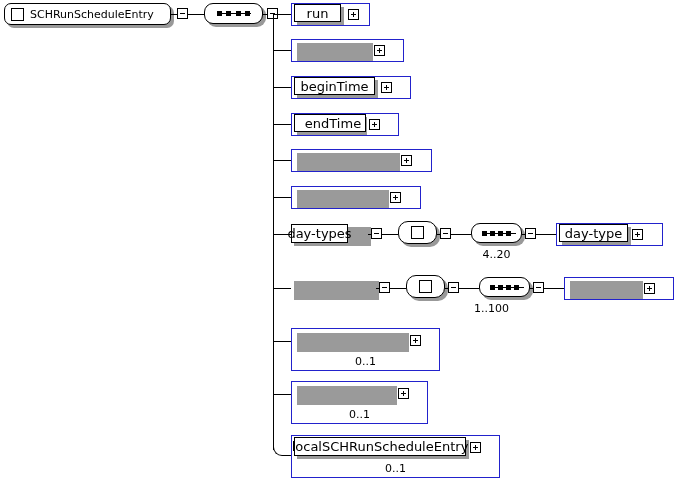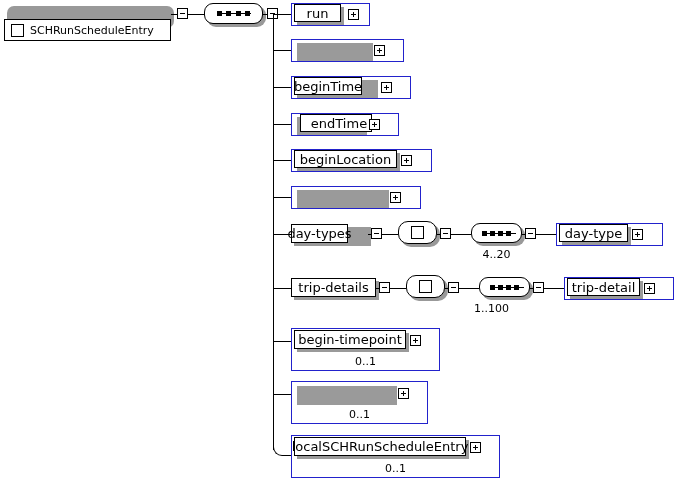--- a/index.html
+++ b/index.html
@@ -60,25 +60,24 @@
     height: 5px;
     border-left: 1px solid #000000;
   }
 
   
   .root-node {
     position: absolute;
     box-sizing: border-box;
     border: 1px solid #000000;
     background: #ffffff;
-    border-radius: 0;
+    border-radius: 7px;
     display: flex;
     align-items: center;
     padding-left: 6px;
-    margin-top: 16px;
   }
   .root-shadow {
     position: absolute;
     background: #999999;
     border-radius: 7px;
   }
   .root-icon {
     width: 13px;
     height: 13px;
     box-sizing: border-box;
@@ -237,39 +236,36 @@
   <div class="toggle plus" style="left:348px; top:9px;"></div>
 
   <div class="hline" style="left:273px; top:50px; width:18px;"></div>
   <div class="elem-outer" style="left:291px; top:39px; width:113px; height:23px;"></div>
   <div class="label-shadow" style="left:297px; top:43px; width:76px; height:18px;"></div>
   <div class="toggle plus" style="left:374px; top:45px;"></div>
 
   <div class="hline" style="left:273px; top:87px; width:18px;"></div>
   <div class="elem-outer" style="left:291px; top:76px; width:120px; height:23px;"></div>
   <div class="label-shadow" style="left:297px; top:80px; width:81px; height:18px;"></div>
-  <div class="label-box" style="left:294px; top:77px; width:68px; height:18px;">
+  <div class="label-box" style="left:294px; top:77px; width:81px; height:18px;">
     <span class="label-text">beginTime</span>
   </div>
   <div class="toggle plus" style="left:381px; top:82px;"></div>
 
   <div class="hline" style="left:273px; top:124px; width:18px;"></div>
   <div class="elem-outer" style="left:291px; top:113px; width:108px; height:23px;"></div>
   <div class="label-shadow" style="left:297px; top:117px; width:70px; height:18px;"></div>
-  <div class="label-box" style="left:300px; top:114px; width:72px; height:18px;padding-left:6px;">
+  <div class="label-box" style="left:294px; top:114px; width:72px; height:18px;padding-left:6px;">
     <span class="label-text">endTime</span>
   </div>
   <div class="toggle plus" style="left:369px; top:119px;"></div>
 
   <div class="hline" style="left:273px; top:160px; width:18px;"></div>
   <div class="elem-outer" style="left:291px; top:149px; width:141px; height:23px;"></div>
   <div class="label-shadow" style="left:297px; top:153px; width:103px; height:18px;"></div>
-  <div class="label-box" style="left:294px; top:150px; width:103px; height:18px;">
-    <span class="label-text">beginLocation</span>
-  </div>
   <div class="toggle plus" style="left:401px; top:155px;"></div>
 
   <div class="hline" style="left:273px; top:197px; width:18px;"></div>
   <div class="elem-outer" style="left:291px; top:186px; width:130px; height:23px;"></div>
   <div class="label-shadow" style="left:297px; top:190px; width:92px; height:18px;"></div>
   <div class="toggle plus" style="left:390px; top:192px;"></div>
 
   <div class="hline" style="left:273px; top:234px; width:18px;"></div>
   <div class="label-shadow" style="left:294px; top:227px; width:77px; height:19px;"></div>
   <div class="label-box" style="left:291px; top:224px; width:57px; height:19px;">
@@ -306,23 +302,20 @@
   <div class="hline" style="left:536px; top:234px; width:20px;"></div>
   <div class="elem-outer" style="left:556px; top:223px; width:107px; height:23px;"></div>
   <div class="label-shadow" style="left:562px; top:227px; width:69px; height:18px;"></div>
   <div class="label-box" style="left:559px; top:224px; width:69px; height:18px;">
     <span class="label-text">day-type</span>
   </div>
   <div class="toggle plus" style="left:632px; top:229px;"></div>
 
   <div class="hline" style="left:273px; top:288px; width:18px;"></div>
   <div class="label-shadow" style="left:294px; top:281px; width:85px; height:19px;"></div>
-  <div class="label-box" style="left:291px; top:278px; width:85px; height:19px;">
-    <span class="label-text">trip-details</span>
-  </div>
   <div class="hline" style="left:376px; top:288px; width:3px;"></div>
   <div class="toggle" style="left:379px; top:282px;"></div>
   <div class="hline" style="left:390px; top:288px; width:16px;"></div>
   <div class="ct-shadow" style="left:409px; top:278px; width:39px; height:23px;"></div>
   <div class="ct-node" style="left:406px; top:275px; width:39px; height:23px;">
     <span class="ct-square"></span>
   </div>
   <div class="hline" style="left:445px; top:288px; width:3px;"></div>
   <div class="toggle" style="left:448px; top:282px;"></div>
   <div class="hline" style="left:459px; top:288px; width:20px;"></div>
@@ -334,31 +327,25 @@
         <i></i>
         <i></i>
     </span>
   </div>
   <div class="cardinality" style="left:466px; top:303px; width:51px;">1..100</div>
   <div class="hline" style="left:530px; top:288px; width:3px;"></div>
   <div class="toggle" style="left:533px; top:282px;"></div>
   <div class="hline" style="left:544px; top:288px; width:20px;"></div>
   <div class="elem-outer" style="left:564px; top:277px; width:110px; height:23px;"></div>
   <div class="label-shadow" style="left:570px; top:281px; width:73px; height:18px;"></div>
-  <div class="label-box" style="left:567px; top:278px; width:73px; height:18px;">
-    <span class="label-text">trip-detail</span>
-  </div>
   <div class="toggle plus" style="left:644px; top:283px;"></div>
 
   <div class="hline" style="left:273px; top:341px; width:18px;"></div>
   <div class="elem-outer" style="left:291px; top:328px; width:149px; height:43px;"></div>
   <div class="label-shadow" style="left:297px; top:333px; width:112px; height:19px;"></div>
-  <div class="label-box" style="left:294px; top:330px; width:112px; height:19px;">
-    <span class="label-text">begin-timepoint</span>
-  </div>
   <div class="toggle plus" style="left:410px; top:335px;"></div>
   <div class="cardinality" style="left:291px; top:356px; width:149px;">0..1</div>
 
   <div class="hline" style="left:273px; top:394px; width:18px;"></div>
   <div class="elem-outer" style="left:291px; top:381px; width:137px; height:43px;"></div>
   <div class="label-shadow" style="left:297px; top:386px; width:100px; height:19px;"></div>
   <div class="toggle plus" style="left:398px; top:388px;"></div>
   <div class="cardinality" style="left:291px; top:409px; width:137px;">0..1</div>
 
   <div class="hline" style="left:286px; top:455px; width:5px;"></div>

